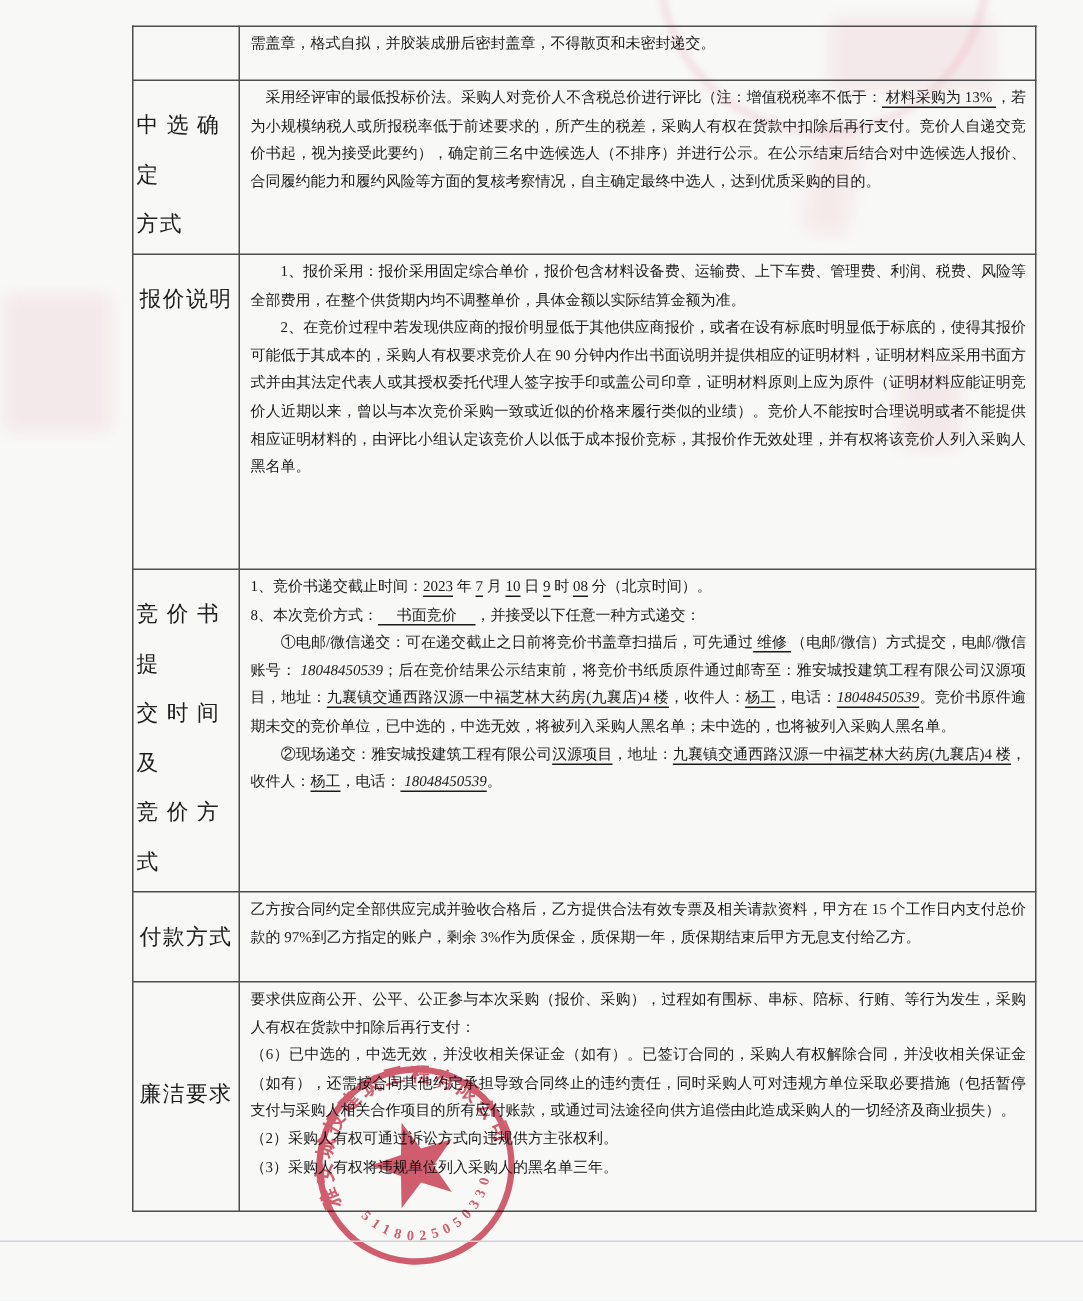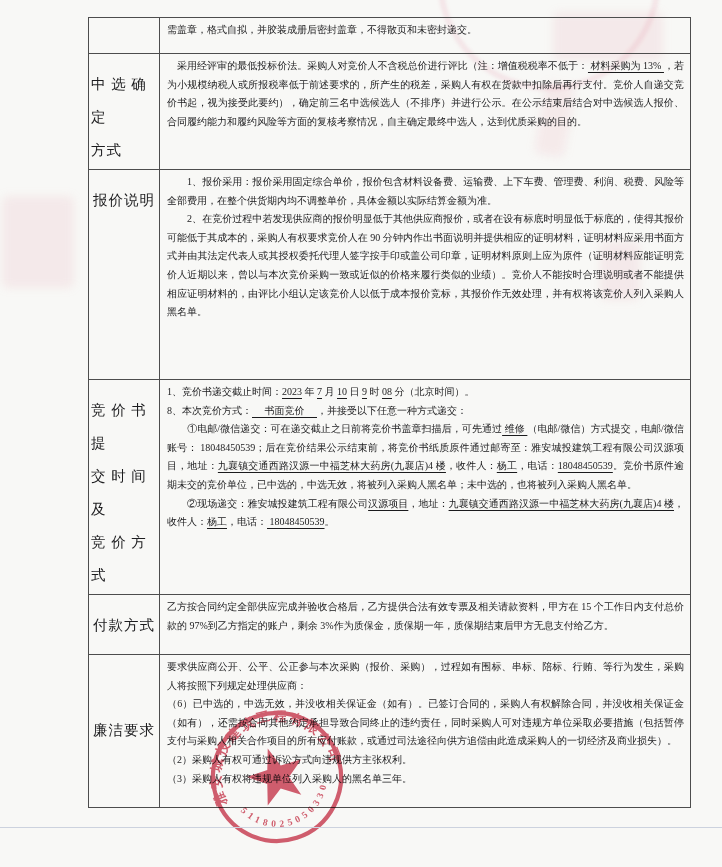--- a/index.html
+++ b/index.html
@@ -16,21 +16,21 @@
   table.terms td{padding:3px 6px 2px 7px;color:#1b1b1d;}
   .label-box{display:inline-block;text-align:left;font-size:14.5px;line-height:33px;letter-spacing:1px;}
   td p{margin:0;font-size:10px;line-height:18.6px;text-align:justify;white-space:pre-wrap;word-break:break-all;}
   tr:nth-child(1){height:36px;}
   tr:nth-child(2){height:115px;}
   tr:nth-child(3){height:210px;}
   tr:nth-child(4){height:197px;}
   tr:nth-child(5){height:60px;}
   tr:nth-child(6){height:153px;}
   .seg.u{text-decoration:underline;text-underline-offset:3px;margin-top:12px;}
-  .seg.i{}
+  .seg.i{font-style:italic;}
 
   
   .seal{position:absolute;left:197px;top:697px;width:160px;height:160px;opacity:.82;mix-blend-mode:multiply;}
 
   
   .bleed-ring{position:absolute;left:438px;top:-132px;width:214px;height:214px;border:4px solid rgba(223,124,150,.22);border-radius:50%;filter:blur(2px);}
   .smudge{position:absolute;background:rgba(224,128,152,.12);filter:blur(5px);border-radius:6px;}
   .smudge.s1{left:553px;top:12px;width:110px;height:48px;}
   .smudge.s2{left:540px;top:84px;width:30px;height:72px;transform:rotate(10deg);}
   .smudge.s3{left:2px;top:196px;width:72px;height:92px;}
@@ -84,21 +84,21 @@
         </tr>
         <tr>
           <th><span class="label-box"><div>付款方式</div></span></th>
           <td>
             <p><span class="seg">乙方按合同约定全部供应完成并验收合格后，乙方提供合法有效专票及相关请款资料，甲方在 15 个工作日内支付总价款的 97%到乙方指定的账户，剩余 3%作为质保金，质保期一年，质保期结束后甲方无息支付给乙方。</span></p>
           </td>
         </tr>
         <tr>
           <th><span class="label-box"><div>廉洁要求</div></span></th>
           <td>
-            <p><span class="seg">要求供应商公开、公平、公正参与本次采购（报价、采购），过程如有围标、串标、陪标、行贿、等行为发生，采购人将按照下列规定处理供应商：</span></p>
+            <p><span class="seg">要求供应商公开、公平、公正参与本次采购（报价、采购），过程如有围标、串标、陪标、行贿、等行为发生，采购人有权在货款中扣除后再行支付：</span></p>
             <p><span class="seg">（6）已中选的，中选无效，并没收相关保证金（如有）。已签订合同的，采购人有权解除合同，并没收相关保证金（如有），还需按合同其他约定承担导致合同终止的违约责任，同时采购人可对违规方单位采取必要措施（包括暂停支付与采购人相关合作项目的所有应付账款，或通过司法途径向供方追偿由此造成采购人的一切经济及商业损失）。</span></p>
             <p><span class="seg">（2）采购人有权可通过诉讼方式向违规供方主张权利。</span></p>
             <p><span class="seg">（3）采购人有权将违规单位列入采购人的黑名单三年。</span></p>
           </td>
         </tr>
       </tbody>
   </table>
 
   <svg class="seal" viewBox="-80 -80 160 160">
     <g transform="rotate(-18)">

